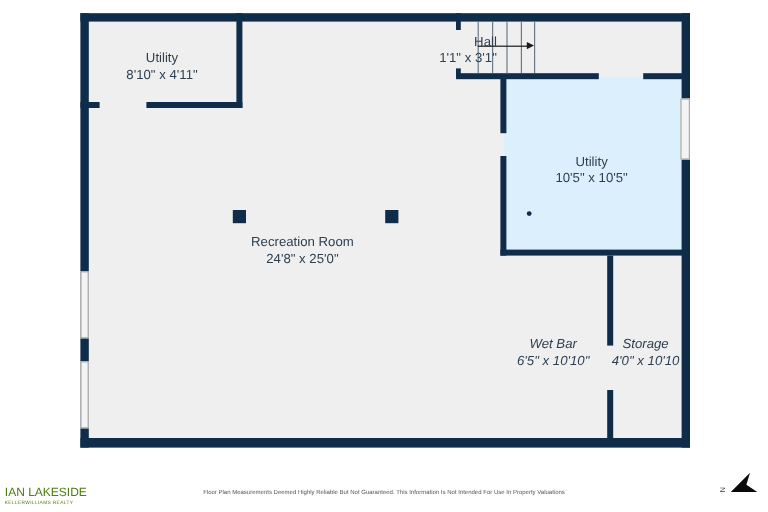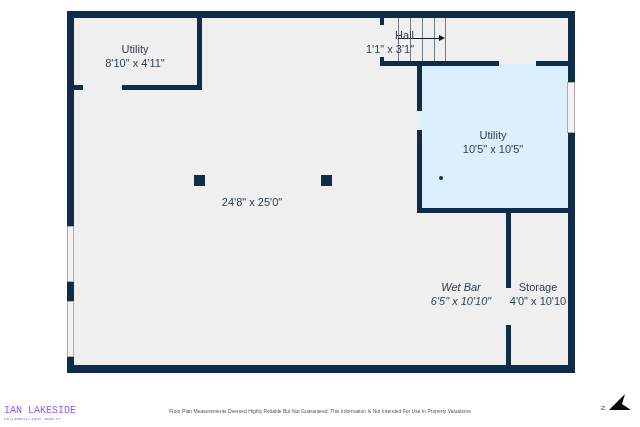--- a/index.html
+++ b/index.html
@@ -6,21 +6,21 @@
   body { width:640px; height:427px; position:relative; overflow:hidden; font-family:"Liberation Sans", sans-serif; }
   .abs { position:absolute; }
   .floor { background:#efefef; }
   .laundry { background:#dbf0fc; }
   .wall { background:#0f2d4a; }
   .window { background:#f4f4f4; border:1px solid #a9a9a9; box-sizing:border-box; }
   .label { position:absolute; text-align:center; color:#2d3f51; font-size:11px; line-height:14px; white-space:nowrap; transform:translateX(-50%); }
   .stair-line { position:absolute; width:1px; background:#6b7b8a; }
   .col { background:#0f2d4a; }
   .disclaimer { position:absolute; left:320px; top:408px; transform:translateX(-50%); font-size:5px; color:#555; white-space:nowrap; }
-  .logo { position:absolute; left:4px; top:406px; color:#8b5cf6; font-family:Liberation Mono, monospace; }
+  .logo { position:absolute; left:4px; top:406px; color:#4d7c0f; font-family:Liberation Sans, sans-serif; }
   .logo .l1 { font-size:10px; letter-spacing:0px; line-height:10px; }
   .logo .l2 { font-size:4px; line-height:6px; letter-spacing:0.3px; }
 </style>
 </head>
 <body>
 
 <div>
 
   <div class="abs floor" style="left:67px;top:11px;width:508px;height:362px;"></div>
   <div class="abs laundry" style="left:420px;top:64px;width:150px;height:147px;"></div>
@@ -70,27 +70,28 @@
   </div>
   <div class="label" style="left:390px;top:28px;text-align:right;">
     <div style="padding-left:0;">Hall</div>
     <div>1'1" x 3'1"</div>
   </div>
   <div class="label" style="left:493px;top:128px;">
     <div>Utility</div>
     <div>10'5" x 10'5"</div>
   </div>
   <div class="label" style="left:252px;top:195px;">
+    <div>Recreation Room</div>
     <div>24'8" x 25'0"</div>
   </div>
   <div class="label" style="left:461px;top:280px;font-style:italic;">
     <div>Wet Bar</div>
     <div>6'5" x 10'10"</div>
   </div>
-  <div class="label" style="left:538px;top:280px;">
+  <div class="label" style="left:538px;top:280px;font-style:italic;">
     <div>Storage</div>
     <div>4'0" x 10'10</div>
   </div>
 </div>
 
 <div class="logo">
   <div class="l1">IAN LAKESIDE</div>
   <div class="l2">KELLERWILLIAMS REALTY</div>
 </div>
 <div class="disclaimer">Floor Plan Measurements Deemed Highly Reliable But Not Guaranteed. This Information Is Not Intended For Use In Property Valuations</div>

